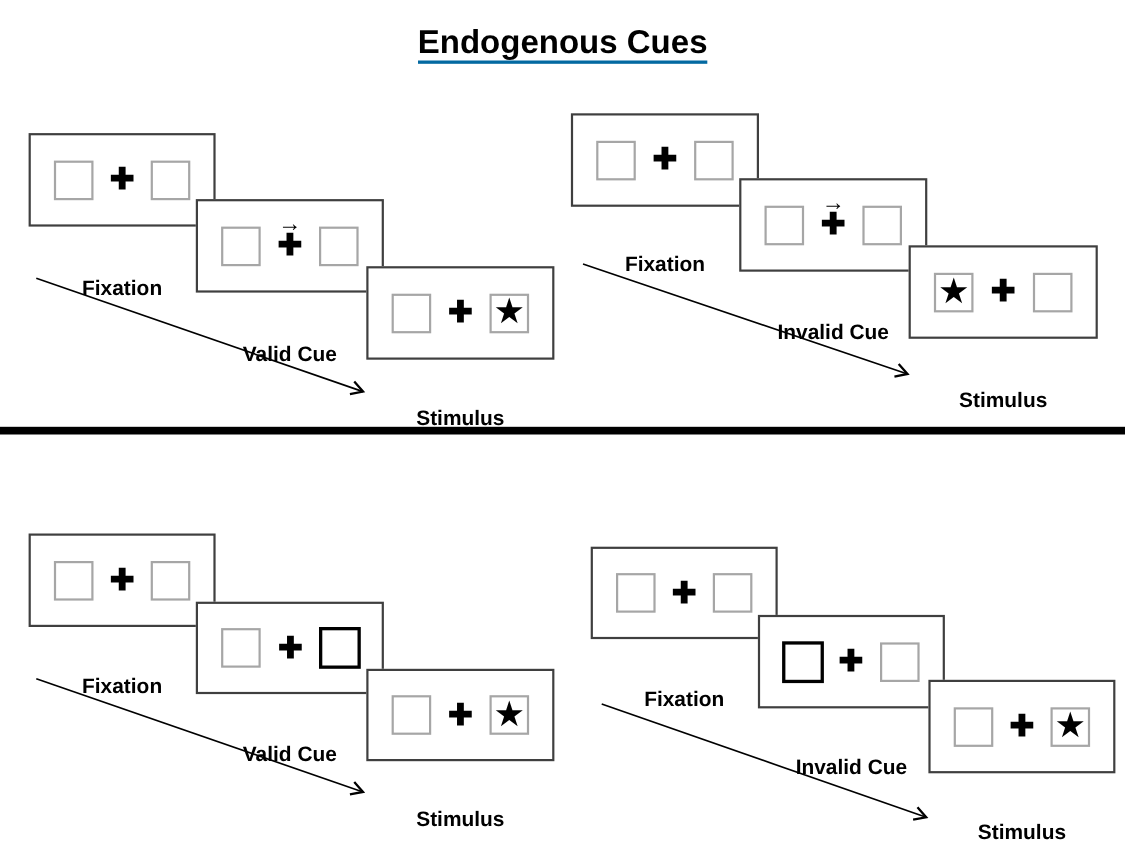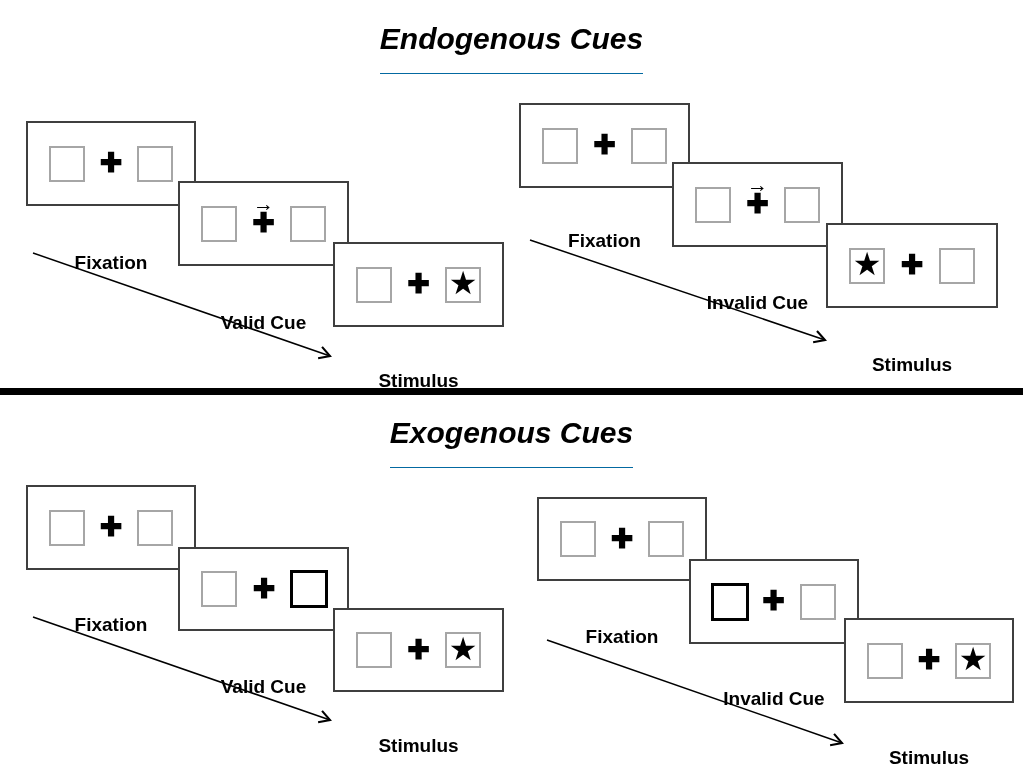--- a/index.html
+++ b/index.html
@@ -4,21 +4,21 @@
 <style>
   html,body{margin:0;padding:0;background:#fff;}
   #stage{
     position:relative;width:1023px;height:767px;background:#fff;
     font-family:"Liberation Sans",sans-serif;color:#000;overflow:hidden;
   }
   .title{
     position:absolute;left:0;width:100%;text-align:center;
     font-size:30px;font-weight:bold;line-height:1.1;
   }
-  .title span{display:inline-block;border-bottom:1px solid #0369a1;padding-bottom:18px;font-style:italic;}
+  .title span{display:inline-block;border-bottom:3px solid #0369a1;padding-bottom:0;}
   .divider{position:absolute;left:0;width:1023px;height:7px;background:#000;}
   .panel{
     position:absolute;background:#fff;border:2px solid #3f3f3f;box-sizing:border-box;
     display:flex;align-items:center;justify-content:space-between;padding:0 21px;
   }
   .box{
     width:32px;height:32px;border:2px solid #a6a6a6;background:#fff;box-sizing:content-box;
     display:flex;align-items:center;justify-content:center;flex:0 0 auto;
   }
   .box.bold{border:3.5px solid #000;margin:-1.5px;}
@@ -117,23 +117,20 @@
     <defs>
         <marker id="ah2" markerWidth="12" markerHeight="12" refX="8" refY="5" orient="auto">
           <path d="M1,1 L8,5 L1,9" fill="none" stroke="#000" stroke-width="1.4"></path>
         </marker>
       </defs>
     <line x1="0" y1="0" x2="295" y2="100" stroke="#000" stroke-width="1.5" marker-end="url(#ah2)"></line>
   </svg>
 
   <div class="divider" style="top:388px;"></div>
 
-  <div class="title" style="top:416px;">
-    <span>Exogenous Cues</span>
-  </div>
 
   <div class="panel z1" style="left:26px;top:485px;width:170px;height:85px;">
     <div class="box"></div>
     <div class="center">
         <span class="plus">✚</span>
       </div>
     <div class="box"></div>
   </div>
   <div class="plabel" style="left:26px;top:578px;width:170px;">Fixation</div>
 

